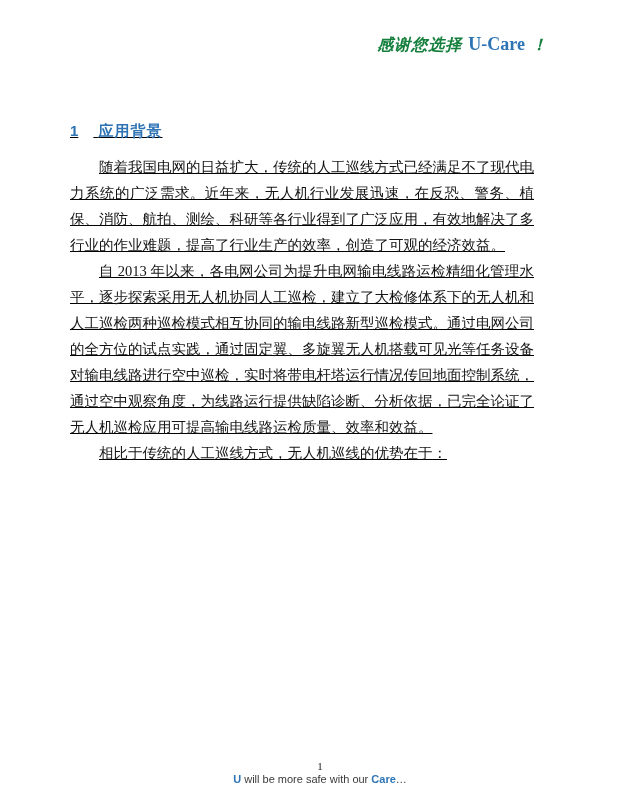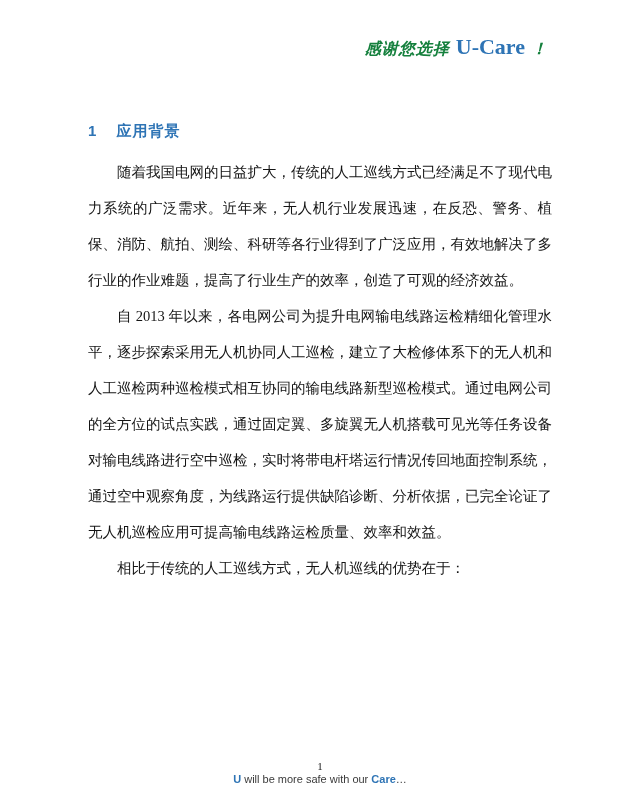--- a/index.html
+++ b/index.html
@@ -26,45 +26,46 @@
   }
   .doc-header .script {
     font-style: italic;
     font-weight: bold;
     font-size: 16px;
     color: #15803d;
     letter-spacing: 1px;
   }
   .doc-header .brand {
     font-weight: bold;
-    font-size: 22px;
+    font-size: 18px;
     color: #2E74B5;
     font-family: "Liberation Serif", serif;
     margin: 10px 2px;
   }
 
   
   .doc-content {
     position: absolute;
     top: 122px;
-    left: 88px;
+    left: 70px;
     width: 464px;
+    text-decoration: underline;
   }
   .section-heading {
     color: #2E74B5;
     font-size: 15px;
     font-weight: bold;
     font-family: "Liberation Sans", "DejaVu Sans", sans-serif;
     margin-bottom: 13px;
     letter-spacing: 1px;
   }
   .section-heading .num { margin-right: 15px; letter-spacing: 0; }
   .doc-content p {
     font-size: 14.5px;
-    line-height: 36px;
+    line-height: 26px;
     color: #141414;
     text-align: justify;
     text-indent: 2em;
   }
 
   
   .doc-footer {
     position: absolute;
     left: 0;
     right: 0;

